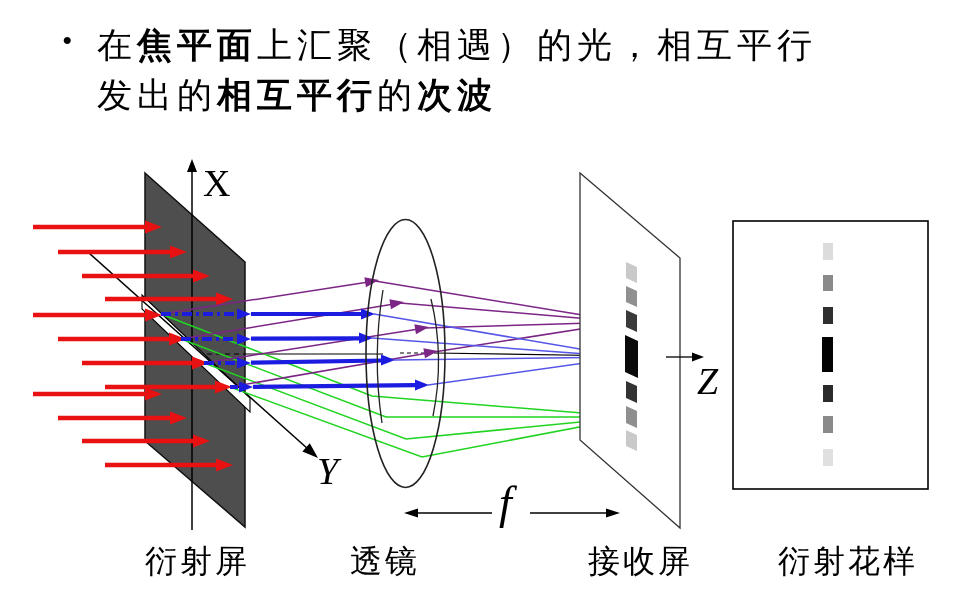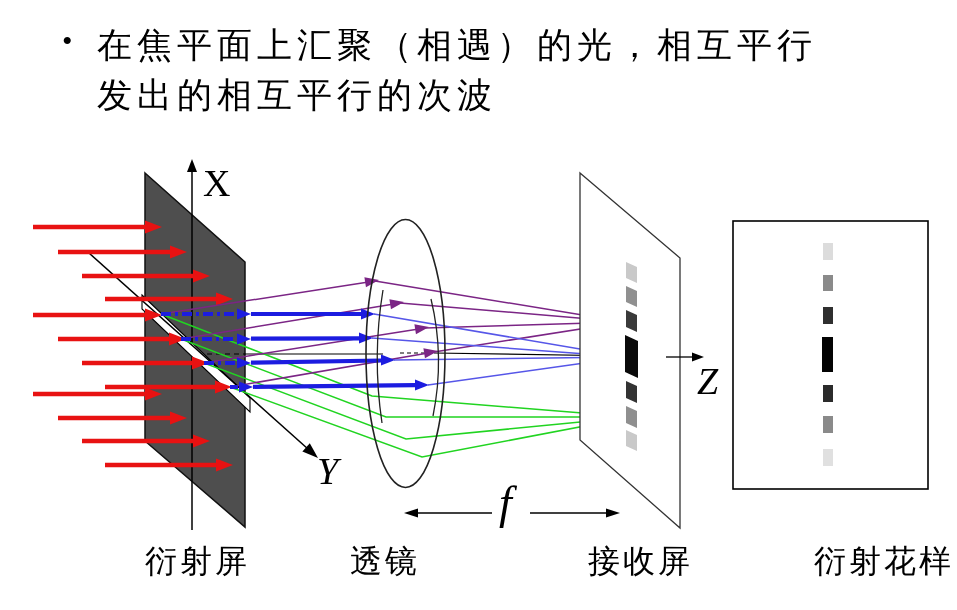--- a/index.html
+++ b/index.html
@@ -1,30 +1,30 @@
 <!DOCTYPE html>
 <html><head>
 <meta charset="utf-8">
 <style>
   html,body{margin:0;padding:0;background:#fff;}
   .slide{position:relative;width:957px;height:610px;background:#fff;overflow:hidden;
          font-family:"Liberation Serif","DejaVu Serif",serif;color:#000;}
   .slide svg{position:absolute;left:0;top:0;}
   .title-bullet{position:absolute;left:62px;top:24px;font-size:30px;}
   .title-line{position:absolute;left:97px;font-size:35px;letter-spacing:5px;white-space:nowrap;}
-  .title-line b{font-weight:normal;}
+  .title-line b{font-weight:bold;}
   .t1{top:22px;} .t2{top:72px;}
   .axis-label{position:absolute;font-size:38px;line-height:1;}
   .italic{font-style:italic;}
   .x-label{left:203px;top:164px;}
   .y-label{left:317px;top:452px;}
   .z-label{left:697px;top:362px;}
   .f-label{left:499px;top:480px;font-size:46px;}
   .caption{position:absolute;top:540px;font-size:32px;letter-spacing:3px;white-space:nowrap;}
-  .cap-screen{left:145px;} .cap-lens{left:350px;} .cap-receiver{left:588px;} .cap-pattern{left:778px;margin-left:36px;}
+  .cap-screen{left:145px;} .cap-lens{left:350px;} .cap-receiver{left:588px;} .cap-pattern{left:778px;}
 </style>
 </head>
 <body>
 
 <div class="slide">
 
   <span class="title-bullet">•</span>
   <div class="title-line t1"><span>在</span><b>焦平面</b><span>上汇聚（相遇）的光，相互平行</span></div>
   <div class="title-line t2"><span>发出的</span><b>相互平行</b><span>的</span><b>次波</b></div>
 

